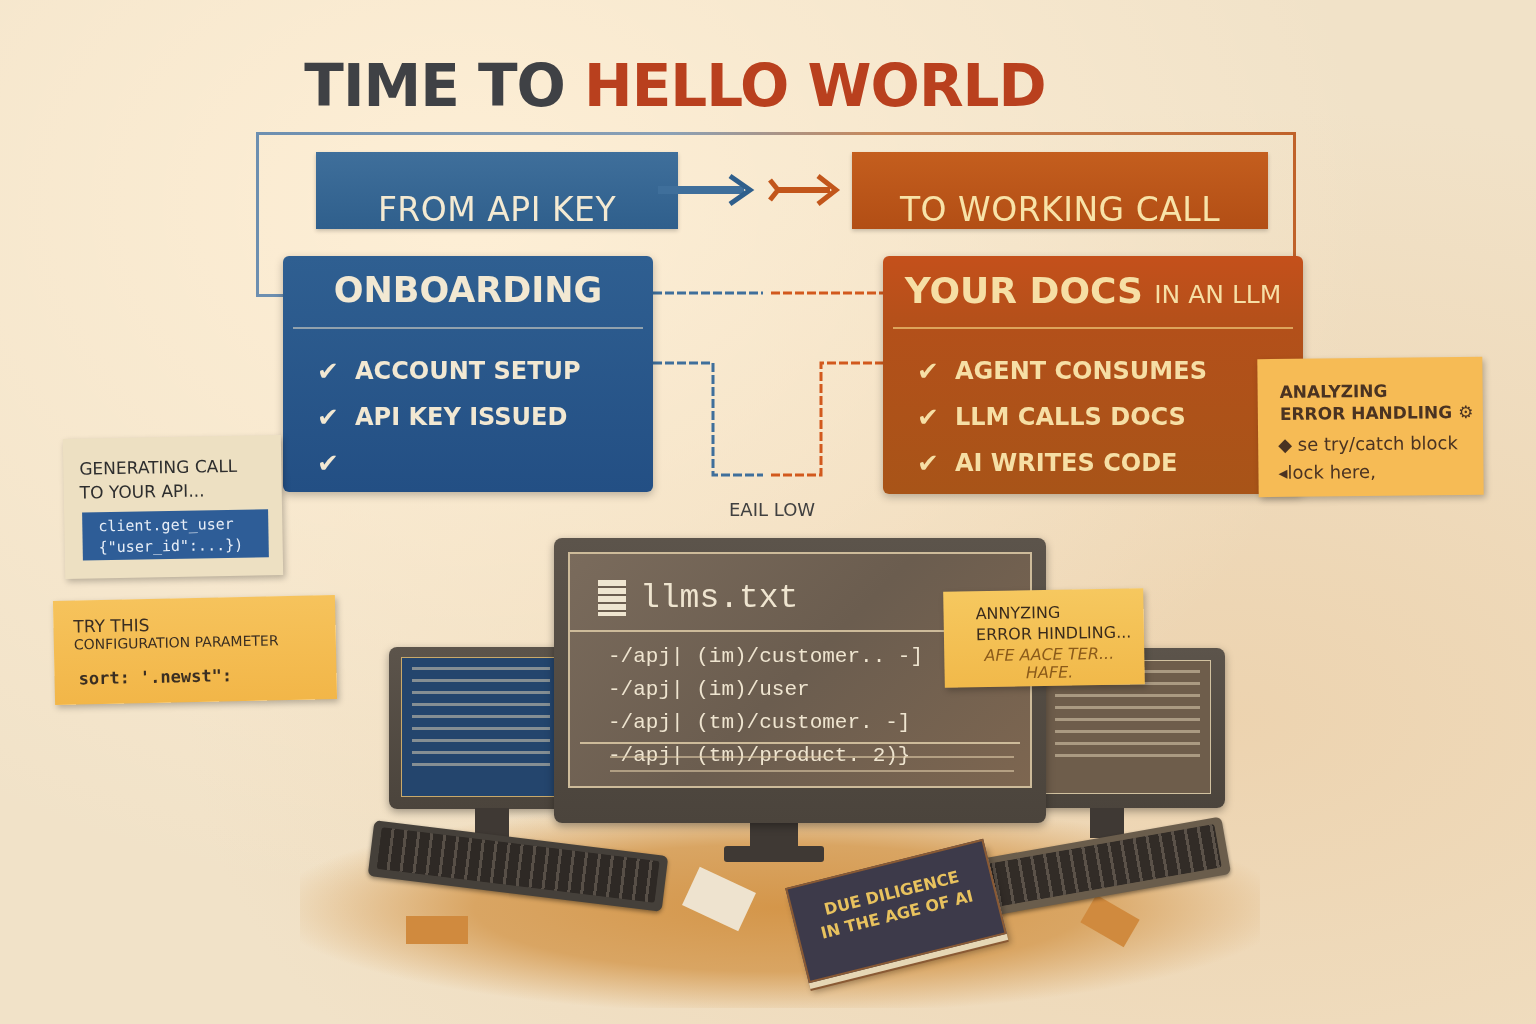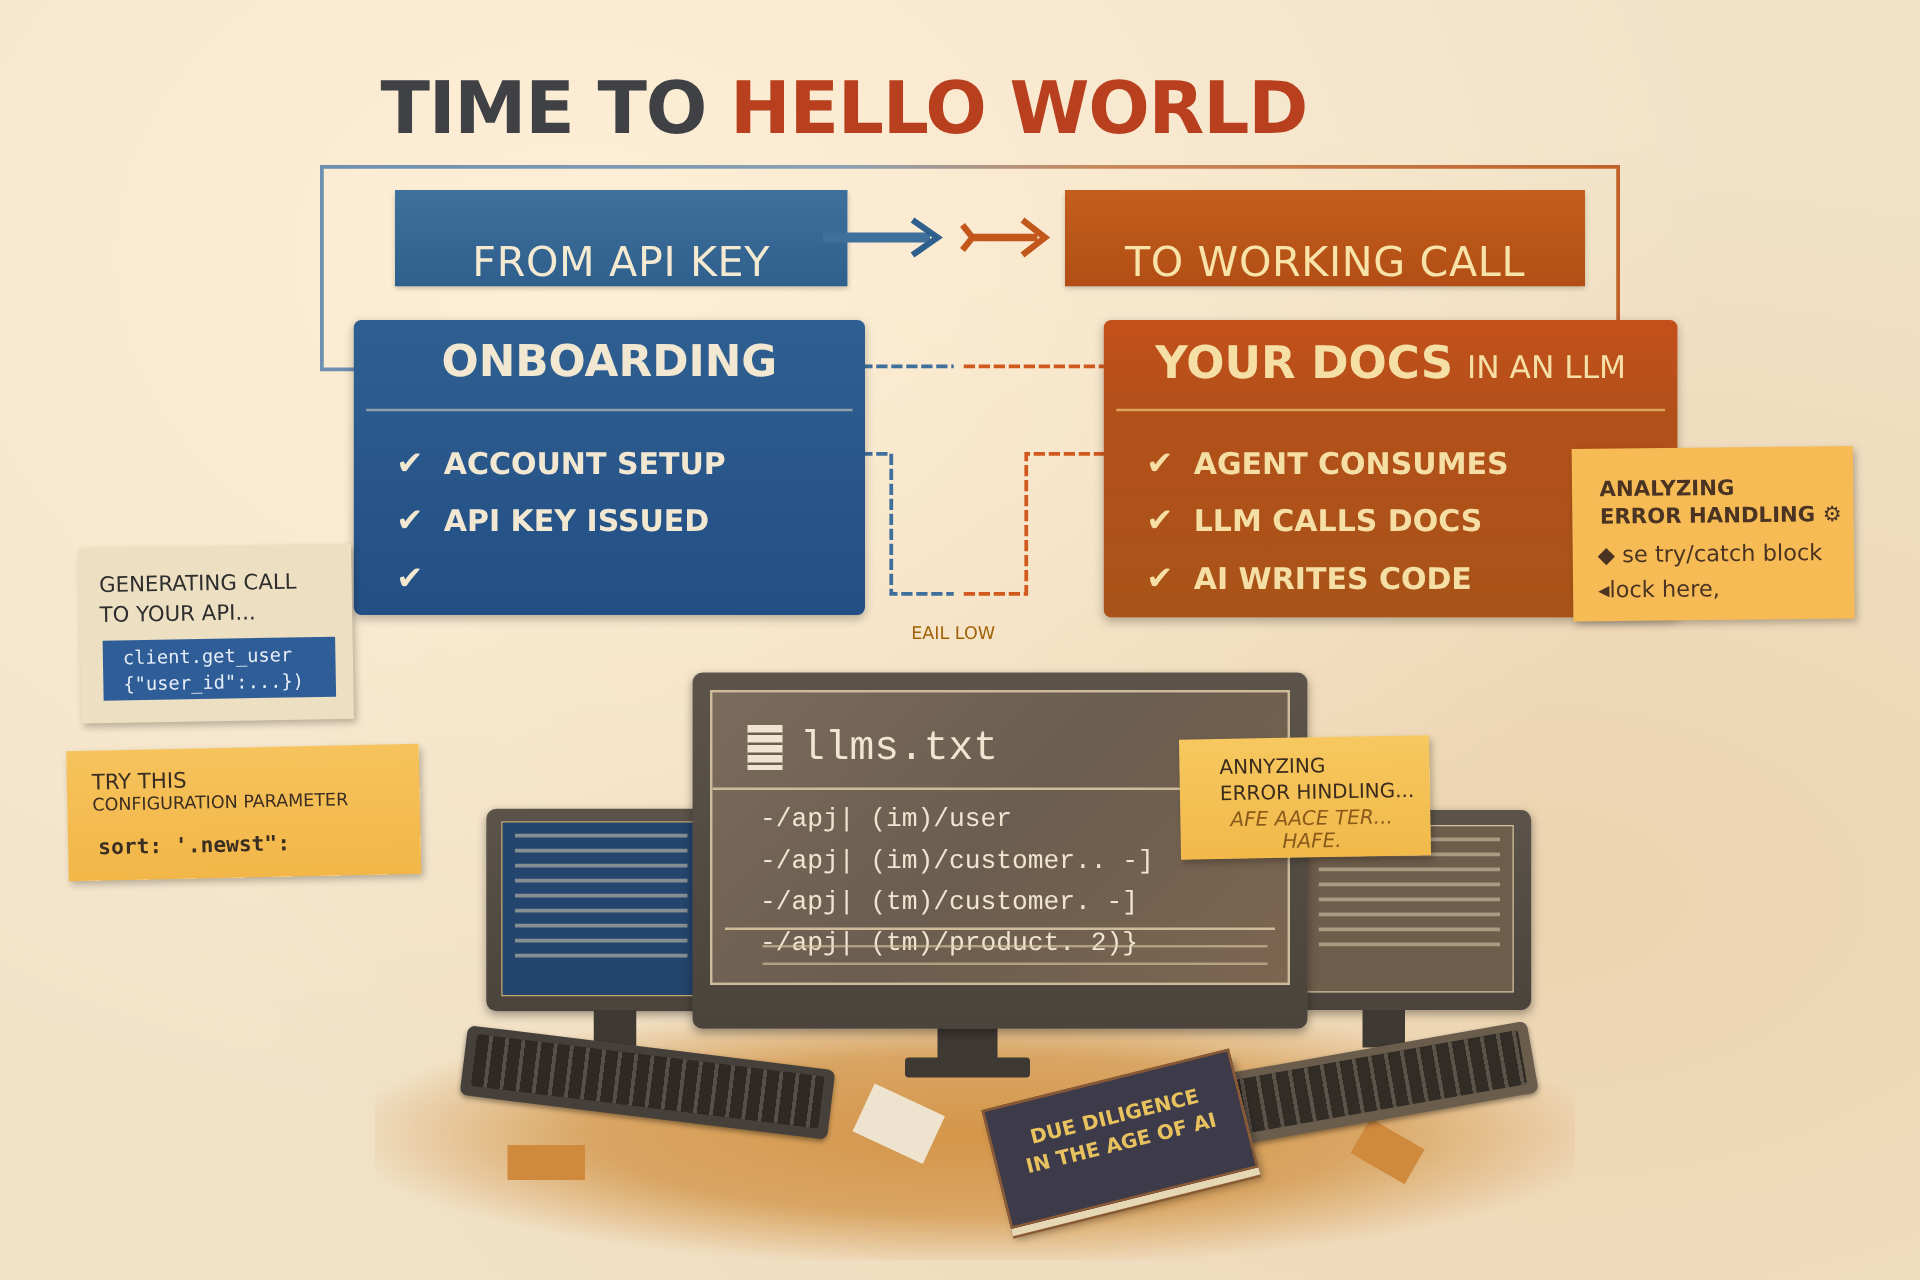--- a/index.html
+++ b/index.html
@@ -13,21 +13,21 @@
   
   #title{left:0;width:1350px;top:52px;text-align:center;font-weight:bold;font-size:58px;letter-spacing:-1px;color:#3f4145;}
   #title .accent{color:#b9401e;}
   
   .frame-line{position:absolute;}
   
   .hbox{position:absolute;display:flex;align-items:flex-end;justify-content:center;font-size:33px;color:#f4ead2;letter-spacing:0.5px;box-shadow:0 2px 4px rgba(0,0,0,0.2);}
   #from-box{left:316px;top:152px;width:362px;height:77px;background:linear-gradient(180deg,#3f6f9b,#2f5f8c);}
   #to-box{left:852px;top:152px;width:416px;height:77px;background:linear-gradient(180deg,#c45e1e,#b24e15);color:#f8e3a8;}
   
-  .card{position:absolute;border-radius:6px;box-shadow:0 3px 8px rgba(0,0,0,0.25);padding-left:39px;}
+  .card{position:absolute;border-radius:6px;box-shadow:0 3px 8px rgba(0,0,0,0.25);}
   #onboard{left:283px;top:256px;width:370px;height:236px;background:linear-gradient(180deg,#2f5f91,#234f84);}
   #docs{left:883px;top:256px;width:420px;height:238px;background:linear-gradient(180deg,#c4501b 0%,#b3501a 30%,#a85418 100%);}
   .card-title{position:absolute;left:0;right:0;top:14px;text-align:center;font-size:35px;font-weight:bold;color:#f2e8d2;}
   #docs .card-title{color:#f6dfa5;font-weight:normal;}
   #docs .card-title b{font-weight:bold;font-size:36px;}
   #docs .card-title span.small{font-size:25px;}
   .card-rule{position:absolute;left:10px;right:10px;top:71px;height:2px;background:rgba(230,220,200,0.55);}
   #docs .card-rule{background:rgba(240,200,120,0.7);}
   .check-list{position:absolute;left:34px;top:92px;margin:0;padding:0;list-style:none;}
   .check-list li{font-size:24px;font-weight:bold;color:#f2e8d2;height:46px;display:flex;align-items:center;}
@@ -41,21 +41,21 @@
   #note-gen{left:64px;top:437px;width:218px;height:140px;background:#ede0c2;transform:rotate(-1deg);}
   #note-gen .h{position:absolute;left:16px;top:18px;font-size:17px;line-height:24px;color:#2e2e2e;}
   #note-gen .code{position:absolute;left:18px;top:74px;width:186px;height:48px;background:#2e5d97;color:#e7eef7;font-family:"DejaVu Sans Mono","Liberation Mono",monospace;font-size:15px;line-height:21px;padding:4px 0 0 16px;box-sizing:border-box;}
   #note-try{left:54px;top:598px;width:282px;height:104px;background:linear-gradient(180deg,#f6c35c,#f2b648);transform:rotate(-1.2deg);}
   #note-try .h1{position:absolute;left:20px;top:16px;font-size:17px;color:#3a2e22;}
   #note-try .h2{position:absolute;left:20px;top:36px;font-size:14px;color:#3a2e22;}
   #note-try .code{position:absolute;left:24px;top:68px;font-size:17px;font-family:"DejaVu Sans Mono","Liberation Mono",monospace;font-weight:bold;color:#3a2e22;}
   #note-analyze{left:944px;top:590px;width:200px;height:96px;background:linear-gradient(180deg,#f6c85f,#f1b94a);transform:rotate(-1deg);z-index:6;}
   #note-analyze .h{position:absolute;left:32px;top:12px;font-size:16px;line-height:21px;color:#3a2b1c;}
   #note-analyze .i{position:absolute;left:30px;top:56px;font-size:16px;line-height:18px;font-style:italic;color:#8a5a1a;text-align:center;width:150px;}
-  #fail-label{left:729px;top:499px;font-size:14px;color:#a16207;}
+  #fail-label{left:729px;top:499px;font-size:18px;color:#404040;}
   
   .monitor{position:absolute;background:linear-gradient(180deg,#5c544b,#4b443c);border-radius:8px;box-shadow:0 3px 8px rgba(0,0,0,0.35);}
   #mon-left{left:389px;top:647px;width:178px;height:162px;}
   #mon-left .screen{position:absolute;left:12px;top:10px;right:6px;bottom:12px;background:#24456d;border:1px solid #c9a96a;}
   #mon-right{left:1030px;top:648px;width:195px;height:160px;}
   #mon-right .screen{position:absolute;left:14px;top:12px;right:14px;bottom:14px;background:#6e5d4b;border:1px solid #d2c2a0;}
   #mon-center{left:554px;top:538px;width:492px;height:285px;z-index:4;}
   #mon-center .screen{position:absolute;left:14px;top:14px;right:14px;bottom:35px;background:linear-gradient(135deg,#7a6b5c,#6b5d4f 50%,#7d6650);border:2px solid #cdbb9a;font-family:Liberation Mono, monospace;}
   .stand{position:absolute;background:#3f3934;}
   .lines div{height:3px;background:rgba(230,215,185,0.5);margin:9px 10px;}
@@ -222,22 +222,22 @@
   <div class="screen">
     <div id="file-icon">
         <i></i>
         <i></i>
         <i></i>
         <i></i>
       </div>
     <div id="llms-title">llms.txt</div>
     <div id="llms-rule"></div>
     <ul id="llms-list">
+      <li>-/apj| (im)/customer.. -]</li>
       <li>-/apj| (im)/user</li>
-      <li>-/apj| (im)/customer.. -]</li>
       <li>-/apj| (tm)/customer. -]</li>
       <li>-/apj| (tm)/product. 2)}</li>
     </ul>
     <div id="llms-foot">
         <div></div>
         <div></div>
       </div>
   </div>
 </div>
 <div class="stand" style="left:750px;top:822px;width:48px;height:26px;z-index:3;"></div>

